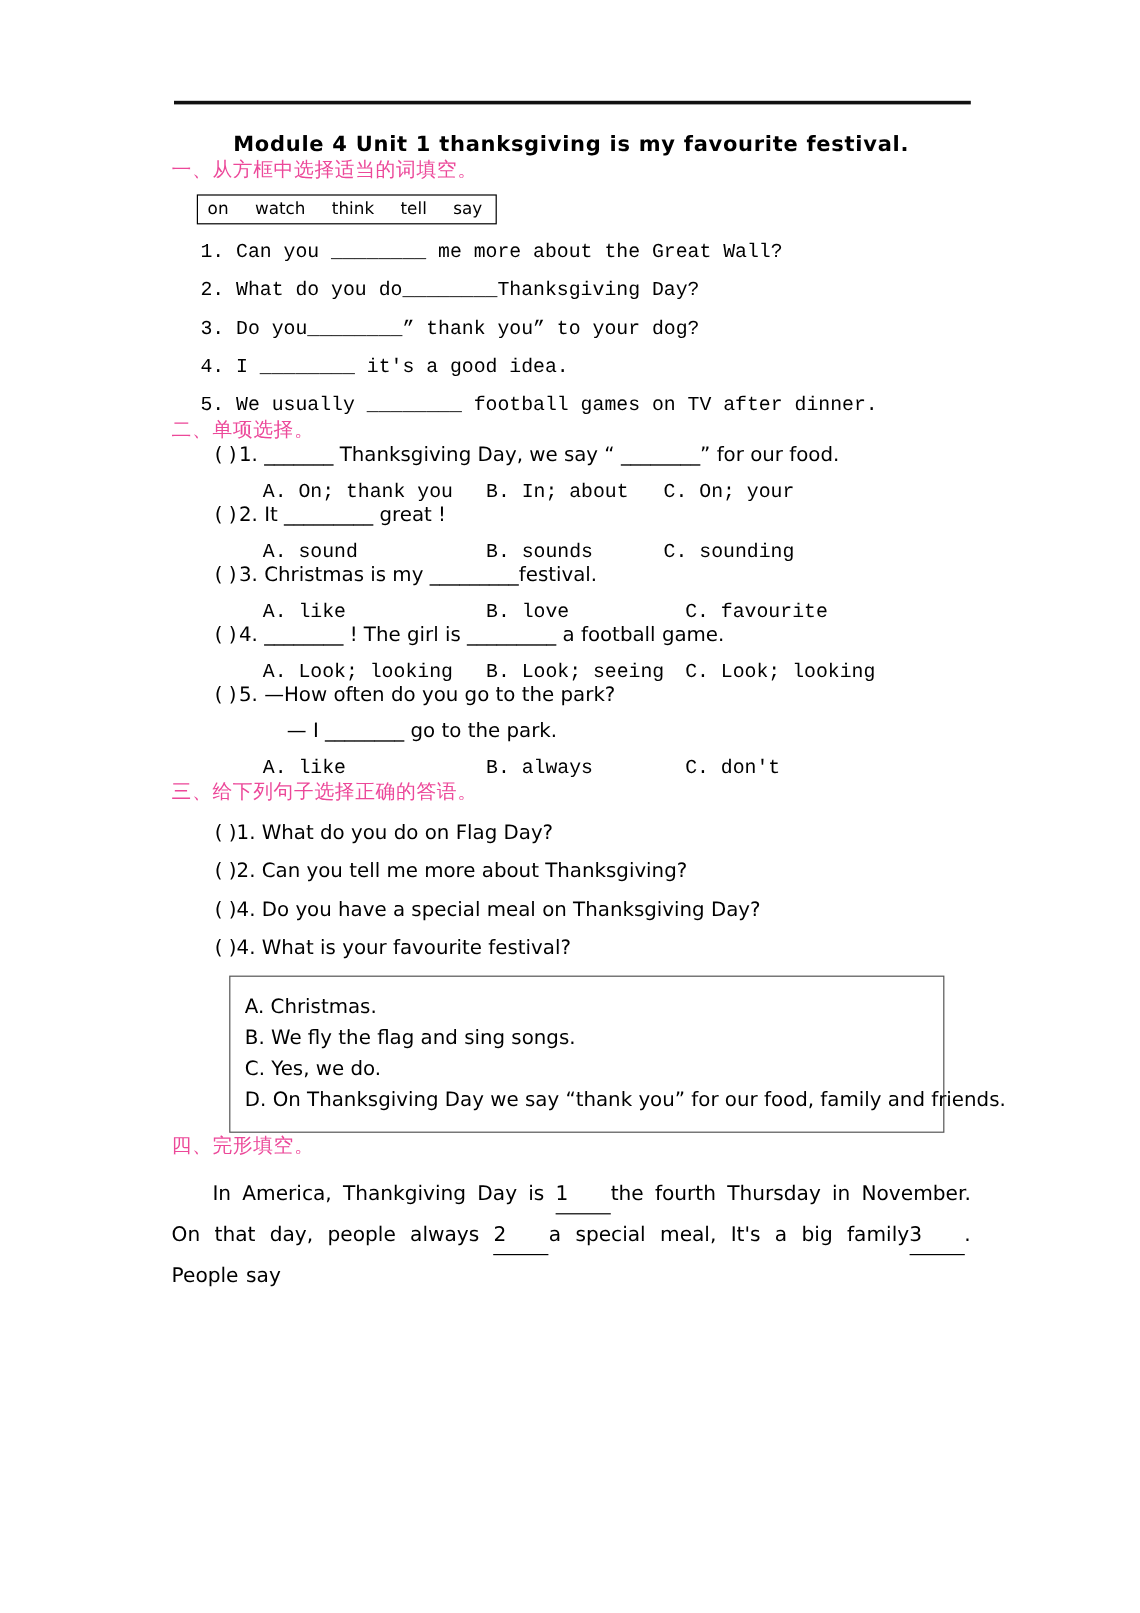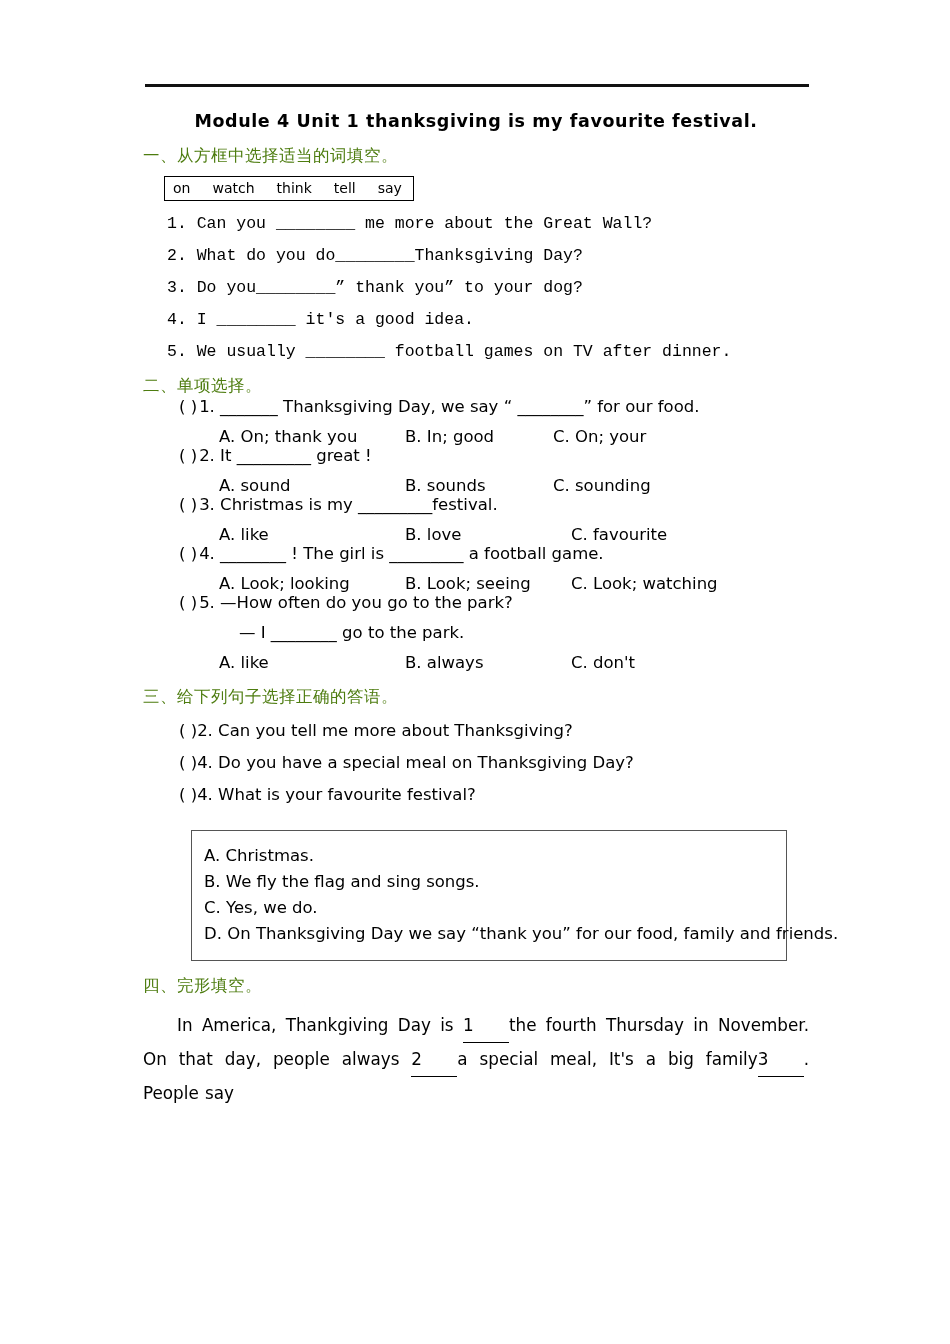--- a/index.html
+++ b/index.html
@@ -46,22 +46,21 @@
     font-weight: bold;
     font-size: 17.5px;
     letter-spacing: 0.6px;
     margin-top: 24px;
     font-family: "DejaVu Sans", sans-serif;
     white-space: nowrap;
   }
 
   .sec-head {
     font-size: 16.5px;
-    color: #4d7c0f;
-    margin-top: 14px;
+    color: #ec4899;
     font-family: "DejaVu Sans", sans-serif;
     letter-spacing: 0.5px;
   }
 
   
   .word-bank {
     margin-top: 9px;
     margin-left: 21px;
     display: inline-block;
     border: 1.6px solid #000;
@@ -89,39 +88,39 @@
     white-space: nowrap;
   }
   .mc-q .paren { letter-spacing: 0; margin-right: 2px; }
   .mc-opts {
     font-size: 16.5px;
     font-family: "DejaVu Sans", sans-serif;
     margin-top: 11px;
     margin-left: 76px;
     white-space: nowrap;
   }
-  .mc-opts .o { display: inline-block; }
+  .mc-opts .o { display: inline-block; font-family: Liberation Mono, monospace; }
   .mc-q .sub {
     display: block;
     margin-left: 60px;
     margin-top: 11px;
   }
 
   
   .match-q {
     font-size: 16.5px;
     font-family: "DejaVu Sans", sans-serif;
     margin-top: 13px;
     margin-left: 36px;
     white-space: nowrap;
   }
 
   
   .answer-box {
-    margin-top: 26px;
+    margin-top: 14px;
     margin-left: 48px;
     width: 596px;
     border: 1.6px solid #555;
     padding: 8px 12px 10px 12px;
     box-sizing: border-box;
   }
   .answer-box .ab-line {
     font-size: 16.5px;
     font-family: "DejaVu Sans", sans-serif;
     margin: 7px 0 7px 0;
@@ -170,55 +169,58 @@
     <div class="q-fill">4. I ________ it's a good idea.</div>
     <div class="q-fill">5. We usually ________ football games on TV after dinner.</div>
 
     
     <div class="sec-head">二、单项选择。</div>
 
     <div class="mc-q">
       <span class="paren">(      )</span><span>1. _______ Thanksgiving Day, we say “ ________” for our food.</span>
     </div>
     <div class="mc-opts">
-      <span class="o" style="width:186px">A. On; thank you</span><span class="o" style="width:148px">B. In; good</span><span class="o">C. On; your</span>
+      <span class="o" style="width:186px">A. On; thank you</span><span class="o" style="width:148px">B. In; about</span><span class="o">C. On; your</span>
     </div>
 
     <div class="mc-q">
       <span class="paren">(      )</span><span>2. It _________ great !</span>
     </div>
     <div class="mc-opts">
       <span class="o" style="width:186px">A. sound</span><span class="o" style="width:148px">B. sounds</span><span class="o">C. sounding</span>
     </div>
 
     <div class="mc-q">
       <span class="paren">(      )</span><span>3. Christmas is my _________festival.</span>
     </div>
     <div class="mc-opts">
       <span class="o" style="width:186px">A. like</span><span class="o" style="width:166px">B. love</span><span class="o">C. favourite</span>
     </div>
 
     <div class="mc-q">
       <span class="paren">(      )</span><span>4. ________ ! The girl is _________ a football game.</span>
     </div>
     <div class="mc-opts">
-      <span class="o" style="width:186px">A. Look; looking</span><span class="o" style="width:166px">B. Look; seeing</span><span class="o">C. Look; watching</span>
+      <span class="o" style="width:186px">A. Look; looking</span><span class="o" style="width:166px">B. Look; seeing</span><span class="o">C. Look; looking</span>
     </div>
 
     <div class="mc-q">
       <span class="paren">(      )</span><span>5. —How often do you go to the park?</span>
       <span class="sub">— I ________ go to the park.</span>
     </div>
     <div class="mc-opts">
       <span class="o" style="width:186px">A. like</span><span class="o" style="width:166px">B. always</span><span class="o">C. don't</span>
     </div>
 
     
     <div class="sec-head">三、给下列句子选择正确的答语。</div>
 
+    <div class="match-q">
+      <span class="paren">(      )</span><span>1. What do you do on Flag Day?</span>
+    </div>
     <div class="match-q">
       <span class="paren">(      )</span><span>2. Can you tell me more about Thanksgiving?</span>
     </div>
     <div class="match-q">
       <span class="paren">(      )</span><span>4. Do you have a special meal on Thanksgiving Day?</span>
     </div>
     <div class="match-q">
       <span class="paren">(      )</span><span>4. What is your favourite festival?</span>
     </div>
 

